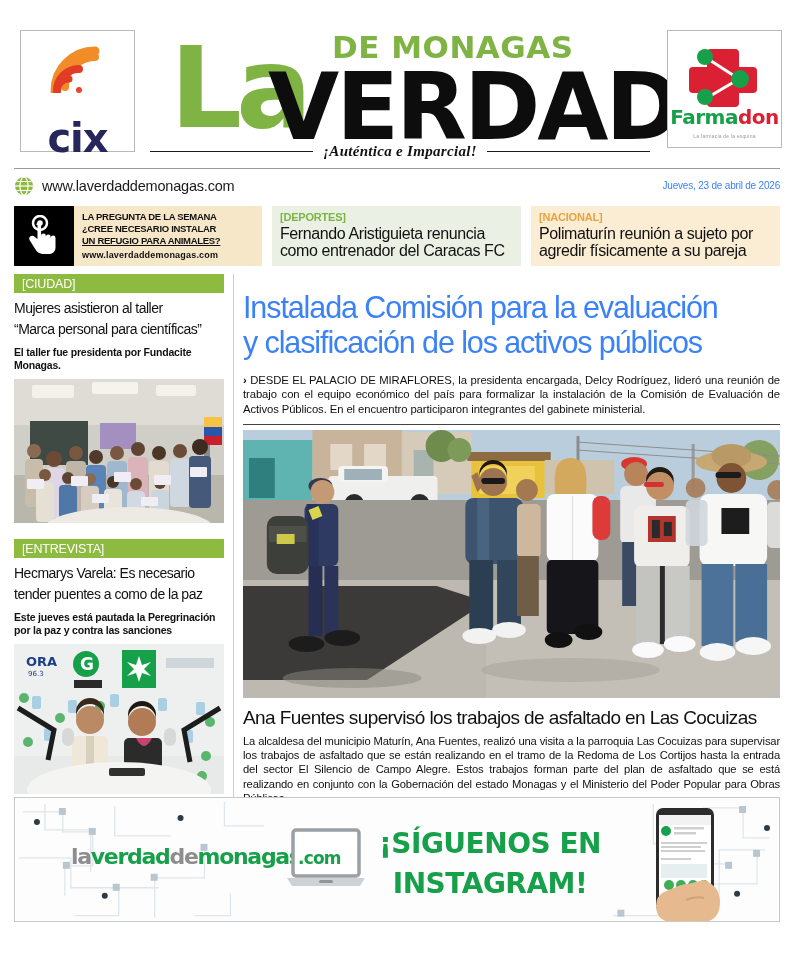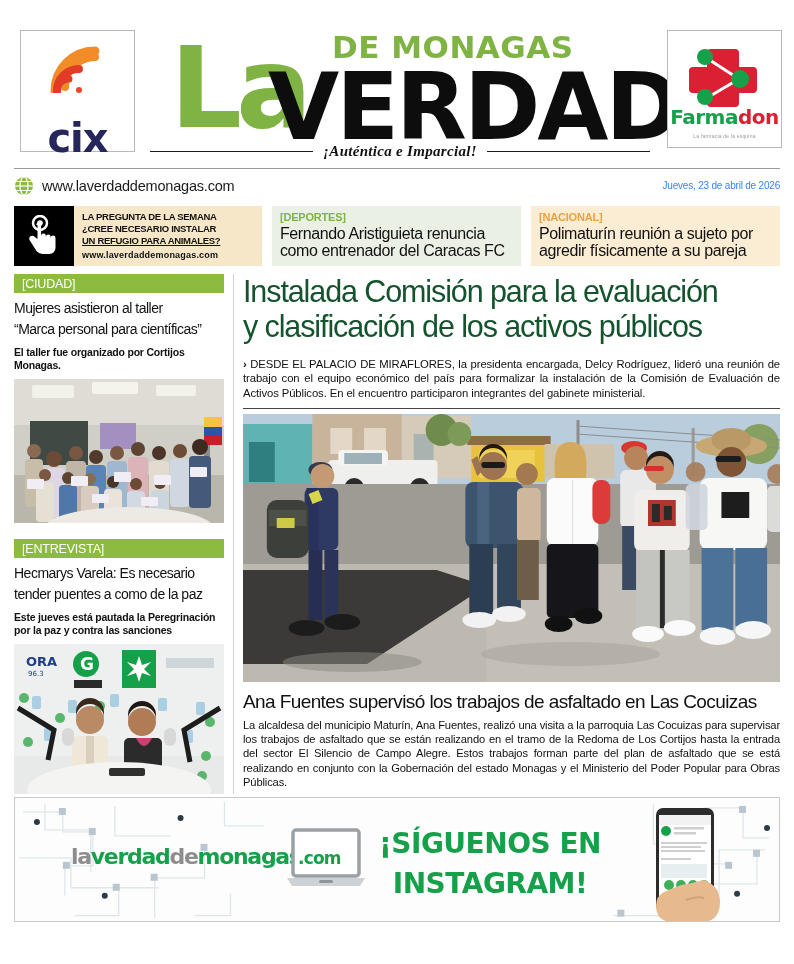--- a/index.html
+++ b/index.html
@@ -138,22 +138,22 @@
   }
   .side-sub {
     font-size:10.5px; font-weight:bold; color:#111; line-height:13px;
     letter-spacing:-0.2px; margin-top:7px;
   }
   .side-photo { margin-top:7px; width:210px; height:144px; overflow:hidden; position:relative; background:#1d4ed8; }
   .side-photo.p2 { height:150px; }
 
   
   .main-head {
-    font-size:30.5px; line-height:35px; color:#14532d; letter-spacing:-1.1px;
-    font-weight:normal; margin-top:0px;
+    font-size:30.5px; line-height:35px; color:#3b82f6; letter-spacing:-1.1px;
+    font-weight:normal; margin-top:16px;
   }
   .lede {
     margin-top:13px; font-size:11.3px; line-height:14.3px; color:#111;
     letter-spacing:-0.1px; text-align:justify;
   }
   .lede .arrow { font-weight:bold; }
   .lede .caps { font-weight:normal; }
   .rule { border-top:1px solid #444; margin-top:8px; }
   .main-photo {
     margin-top:5px; width:100%; height:268px; position:relative; overflow:hidden; background:#b9bcbd;
@@ -297,21 +297,21 @@
     <div class="sidebar">
 
       <div>
         <div class="sec-bar">
           <span>[CIUDAD]</span>
         </div>
         <div class="side-head">
           <div>Mujeres asistieron al taller</div>
           <div>“Marca personal para científicas”</div>
         </div>
-        <div class="side-sub">El taller fue organizado por Cortijos Monagas.</div>
+        <div class="side-sub">El taller fue presidenta por Fundacite Monagas.</div>
         <div class="side-photo">
           <svg width="210" height="144" viewBox="0 0 210 144" preserveAspectRatio="none">
             <rect width="210" height="144" fill="#cfcec7"></rect>
             <rect x="0" y="0" width="210" height="46" fill="#dedcd4"></rect>
             <rect x="18" y="6" width="42" height="13" rx="2" fill="#f2f1ea"></rect>
             <rect x="78" y="3" width="46" height="12" rx="2" fill="#f4f3ec"></rect>
             <rect x="142" y="6" width="40" height="11" rx="2" fill="#f2f1ea"></rect>
             <rect x="16" y="42" width="58" height="44" fill="#3f4a45"></rect>
             <rect x="86" y="44" width="36" height="26" fill="#a38fc0"></rect>
             <rect x="0" y="96" width="210" height="48" fill="#b9b6ac"></rect>

